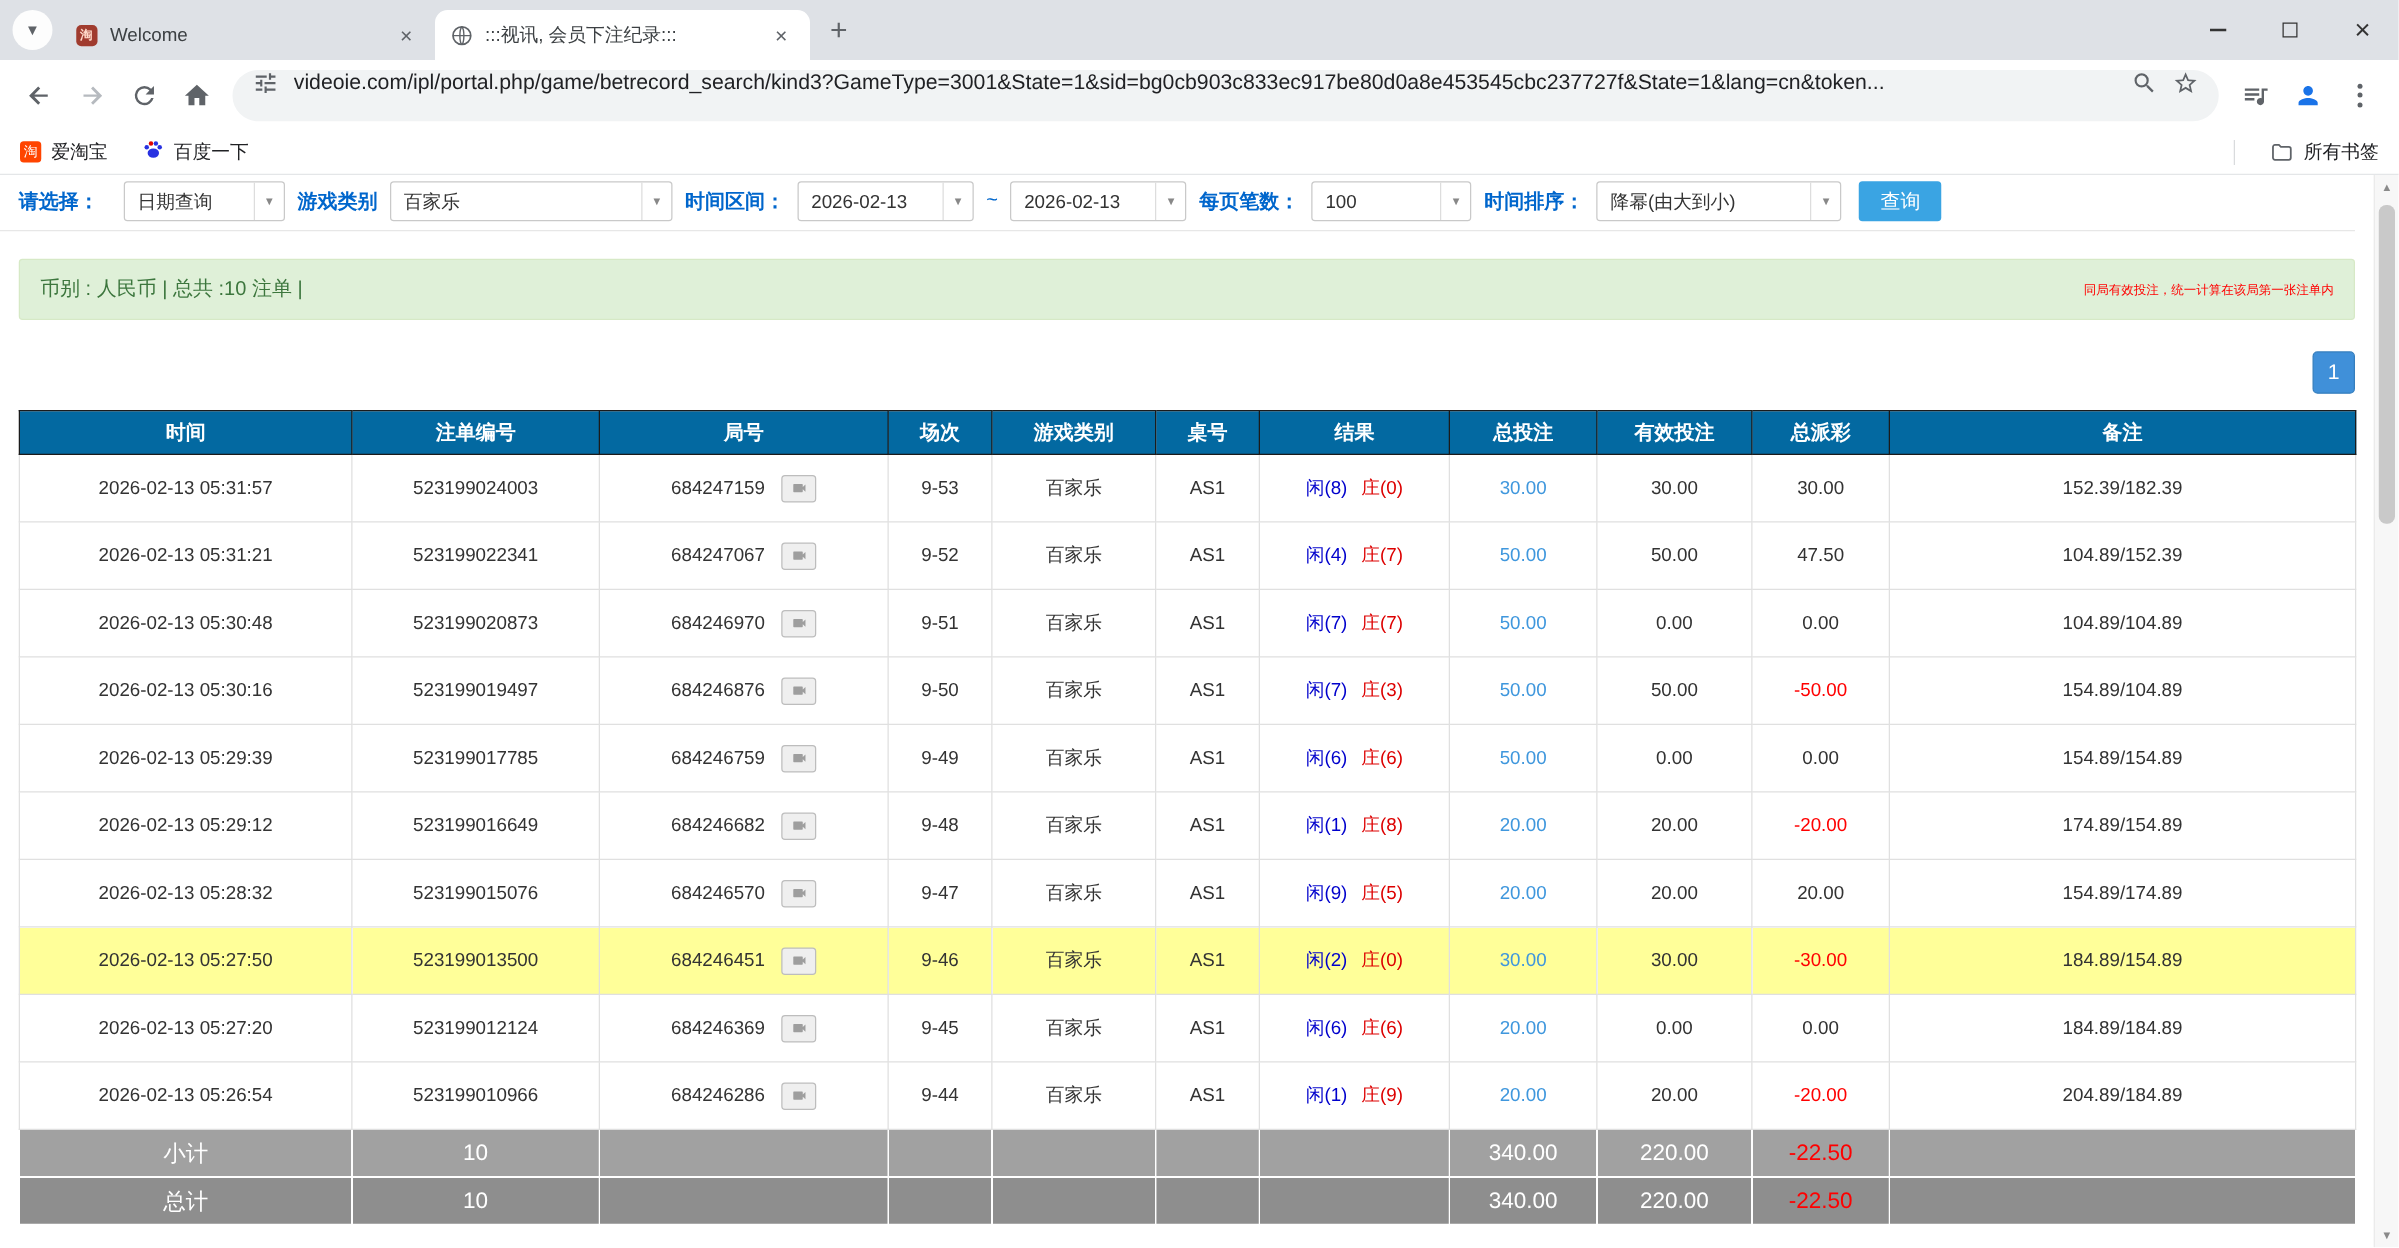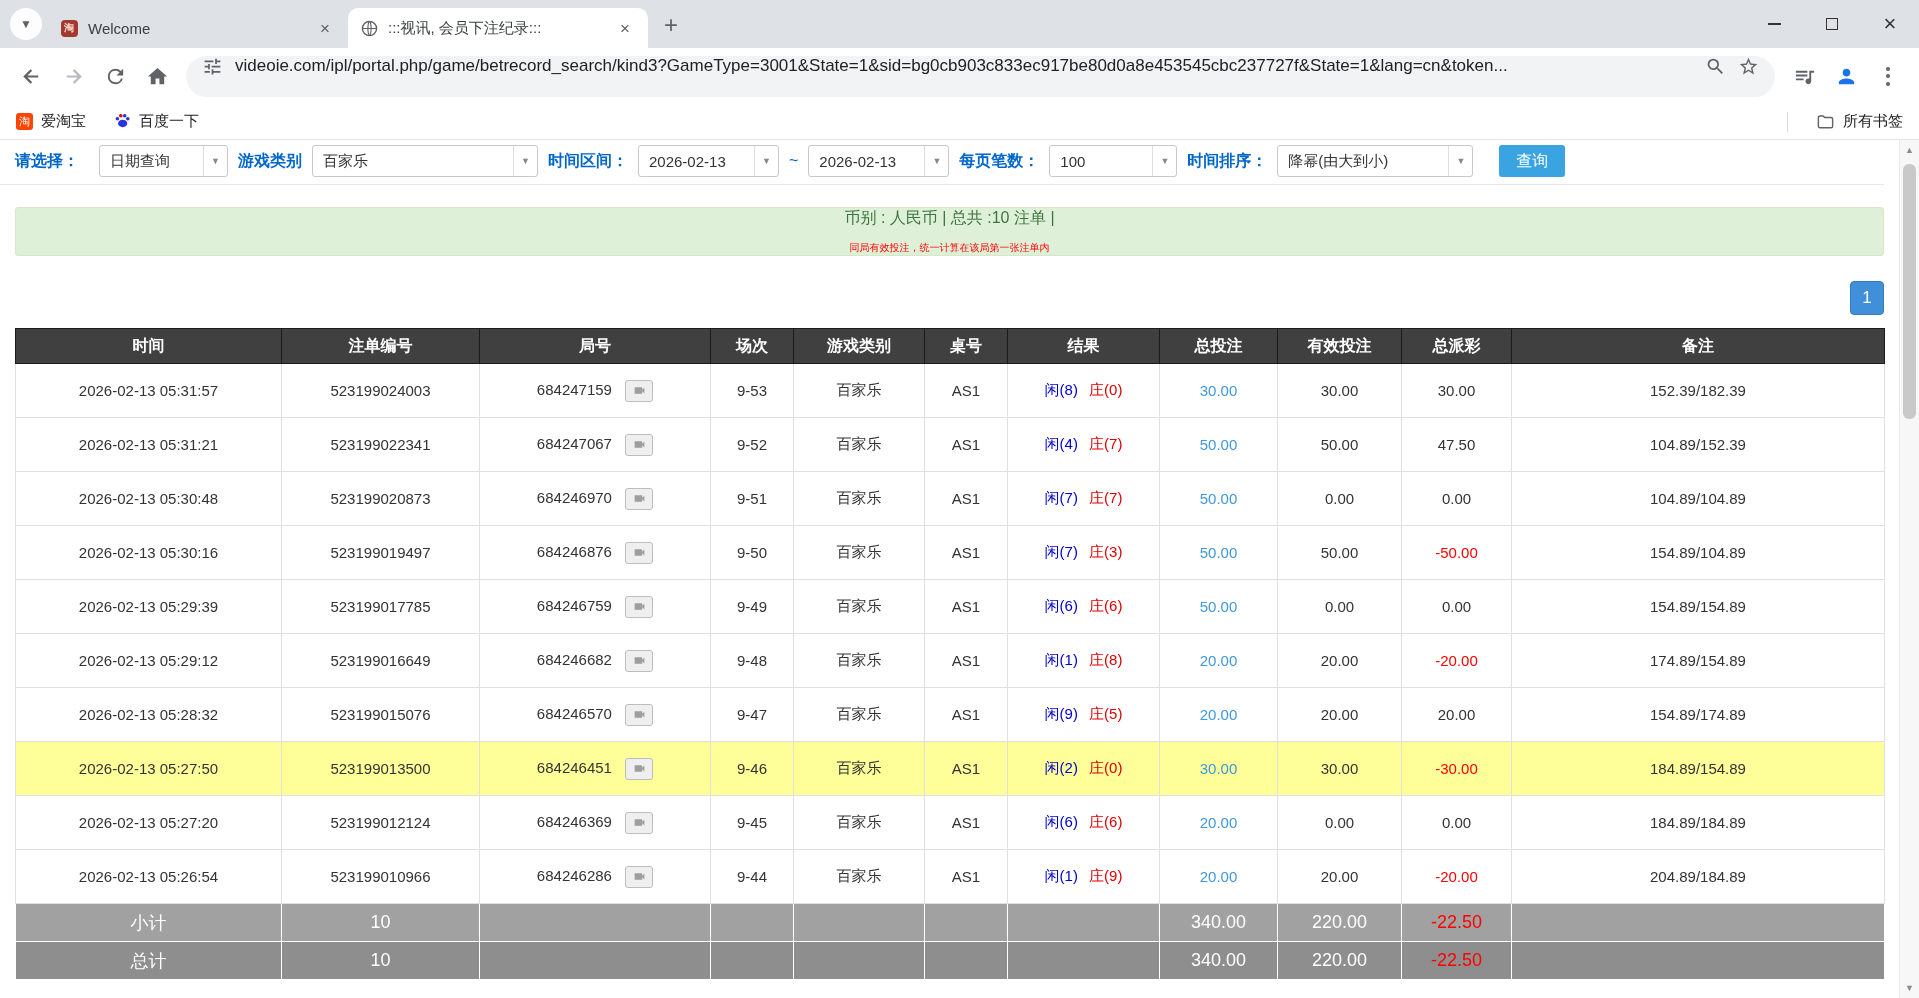--- a/index.html
+++ b/index.html
@@ -58,33 +58,33 @@
   .flabel { color:#0066cc; font-weight:bold; font-size:16px; white-space:nowrap; }
   .sep-tilde { color:#0066cc; font-size:16px; }
   .select { height:32px; border:1px solid #c9c9c9; border-radius:3px; background:#fff; display:flex;
     align-items:center; font-size:15px; color:#333; }
   .select .val { padding:0 10px; flex:1; white-space:nowrap; overflow:hidden; }
   .select .chev { width:24px; align-self:stretch; border-left:1px solid #ddd; display:flex; align-items:center;
     justify-content:center; color:#888; font-size:9px; }
   .w-select1 { width:129px;margin-left:10px; } .w-select2 { width:226px; } .w-date { width:141px; }
   .w-size { width:128px; } .w-sort { width:196px; }
   .search-btn { height:32px; padding:0 17px; background:#3aa4e3; color:#fff; border-radius:3px; font-size:16px;
-    display:flex; align-items:center; margin-left:16px; white-space:nowrap; }
+    display:flex; align-items:center; margin-left:4px; white-space:nowrap; }
 
   .summary { margin:22px 0 0 15px; width:1869px; height:49px; background:#dff0d8; border:1px solid #d6e9c6;
-    border-radius:3px; display:flex; align-items:center; justify-content:space-between; padding:0 16px;flex-direction:column; }
+    border-radius:3px; display:flex; align-items:center; justify-content:space-between; padding:0 16px; }
   .summary-left { font-size:16px; color:#3c763d; }
   .summary-right { font-size:10px; color:#ff0000; }
 
   .pagination { margin:25px 35px 0 0; display:flex; justify-content:flex-end; }
   .page-btn { min-width:34px; height:34px; padding:0 6px; background:#4090d9; border:1px solid #357ebd;
     border-radius:4px; color:#fff; font-size:17px; display:flex; align-items:center; justify-content:center; }
 
   table.records { margin:13px 0 0 15px; width:1869px; border-collapse:collapse; table-layout:fixed; }
-  .records th { background:#404040; color:#fff; font-size:16px; font-weight:bold; height:35px;
+  .records th { background:#0369a1; color:#fff; font-size:16px; font-weight:bold; height:35px;
     border:1px solid #1b1b1b; }
   .records th + th { border-left:1px solid #4d4d4d; }
   .records tbody td { height:54px; border:1px solid #e0e0e0; text-align:center; font-size:15px; color:#333;
     background:#fff; overflow:hidden; white-space:nowrap; }
   .records tr.hl td { background:#ffff99; }
   .records td.blue-val { color:#3f97dd; }
   .records td.neg, .records span.neg { color:#ff0000; }
   .player-res { color:#0000cc; }
   .banker-res { color:#dd0000; margin-left:7px; }
   .video-btn { display:inline-flex; width:28px; height:22px; background:#efefef; border:1px solid #bdbdbd;

